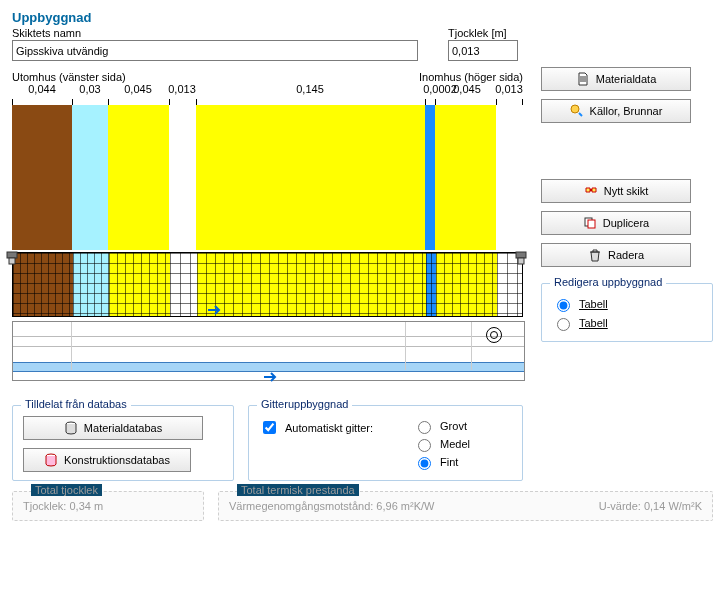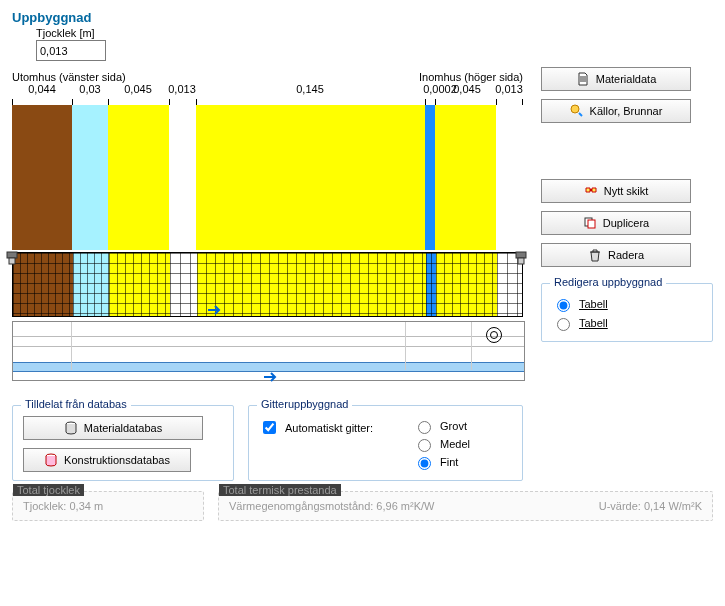--- a/index.html
+++ b/index.html
@@ -173,22 +173,22 @@
   .ghost {
     color:#9a9a9a;
     border:1px dashed #cfcfcf;
     background:#fafafa;
     padding:8px 10px;
     position:relative;
     border-radius:2px;
   }
   .ghost .ghost-title {
     position:absolute;
-    top:-8px; left:0;
-    background:#404040;
+    top:-8px; left:18px;
+    background:#0c4a6e;
     padding:0 4px;
   }
   .small-icon {
     position:absolute;
     width:16px; height:16px;
   }
   .target-icon{
     position:absolute;
     width:14px;height:14px;
     right:22px;top:5px;
@@ -202,20 +202,24 @@
     border:1.5px solid #000;
     border-radius:50%;
   }
 </style>
 </head>
 <body>
 
 <div class="title">Uppbyggnad</div>
 
 <div class="top-row">
+  <div class="field-group" style="flex:0 0 406px;">
+    <div class="field-label">Skiktets namn</div>
+    <input class="text" type="text" style="width: 406px;" value="Gipsskiva utvändig">
+  </div>
   <div class="field-group" style="flex:0 0 70px; margin-left:24px;">
     <div class="field-label">Tjocklek [m]</div>
     <input class="text" type="text" style="width: 70px;" value="0,013">
   </div>
 </div>
 
 <div class="main-row">
   <div class="left-col">
     <div class="axis-top">
       <span>Utomhus (vänster sida)</span>

